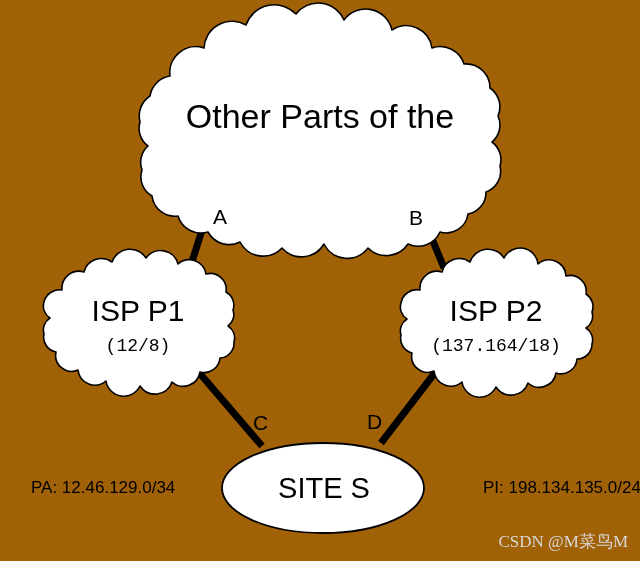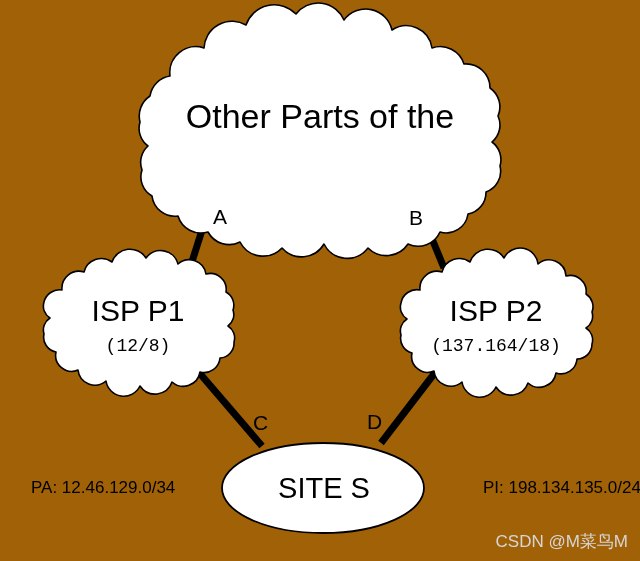--- a/index.html
+++ b/index.html
@@ -74,21 +74,21 @@
   .addr-label {
     font-size: 17px;
   }
   .watermark {
     position: absolute;
     right: 12px;
     bottom: 8px;
     font-size: 17px;
     color: #d6d6d6;
     white-space: nowrap;
-    font-family: Liberation Sans, sans-serif;
+    font-family: Liberation Serif, serif;
   }
 </style>
 </head>
 <body>
 
 <div id="canvas">
 
   <svg class="diagram" viewBox="0 0 640 561">
 
     <line class="link-line" x1="203" y1="227" x2="190" y2="268"></line>

